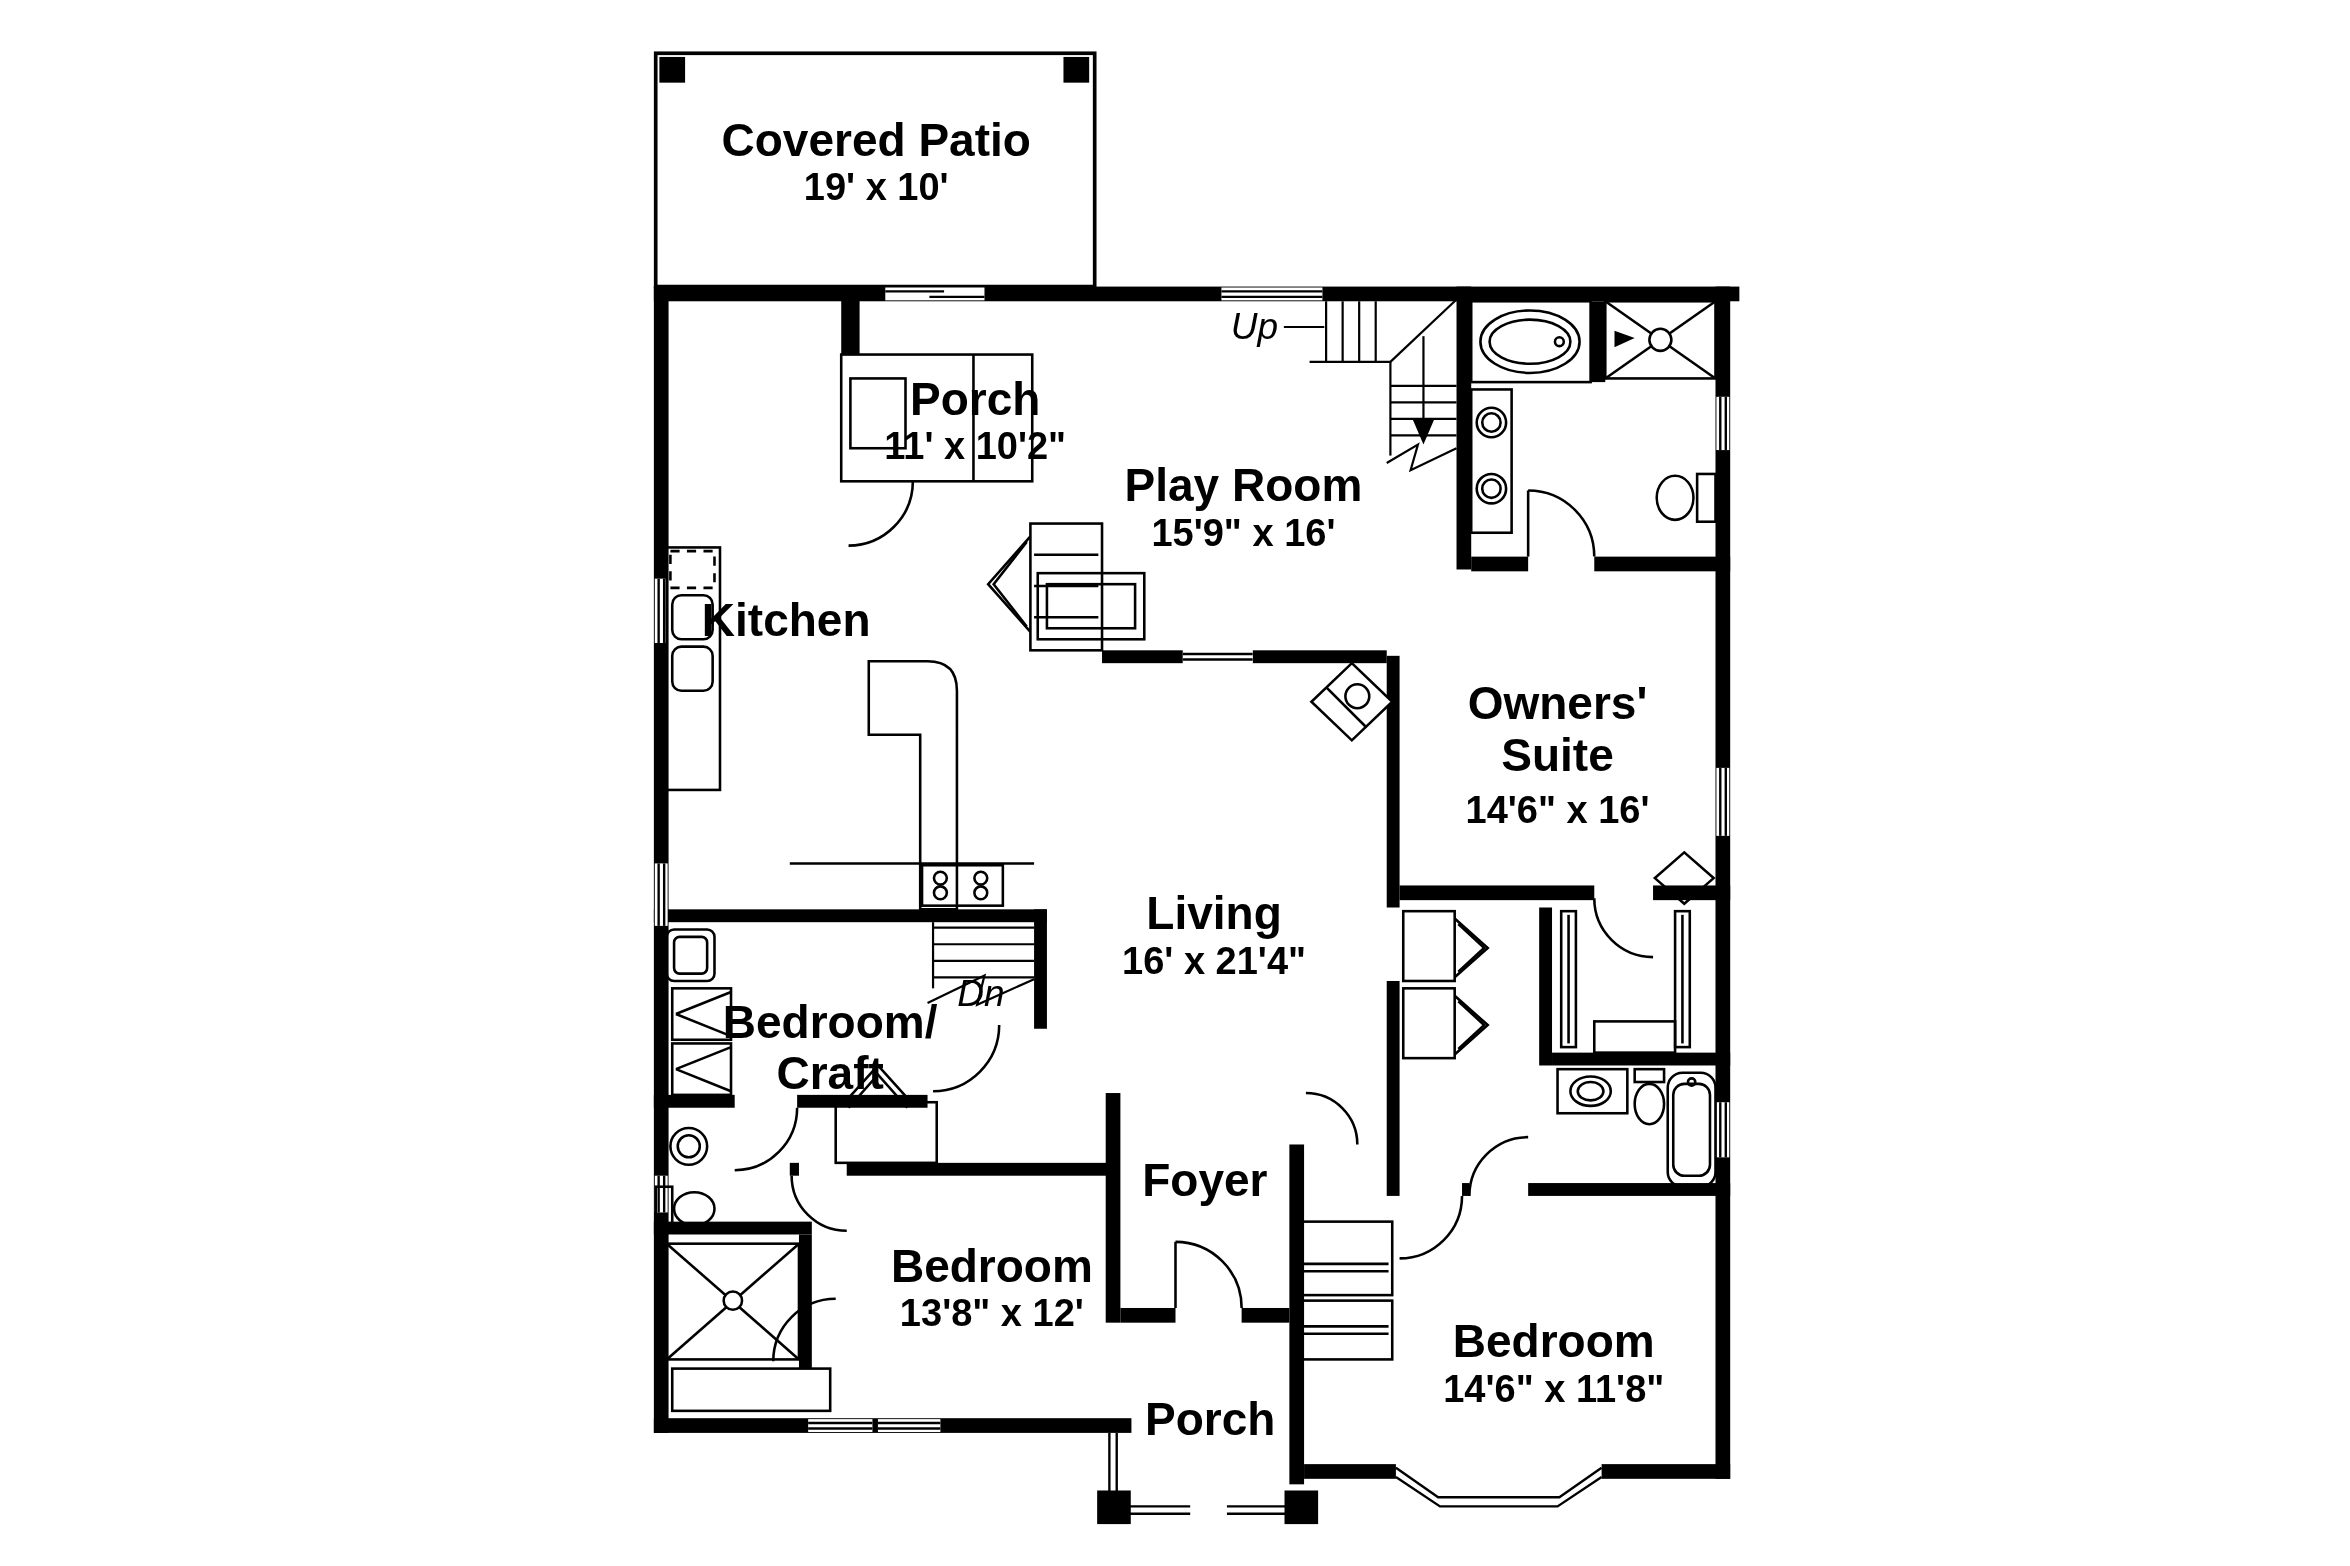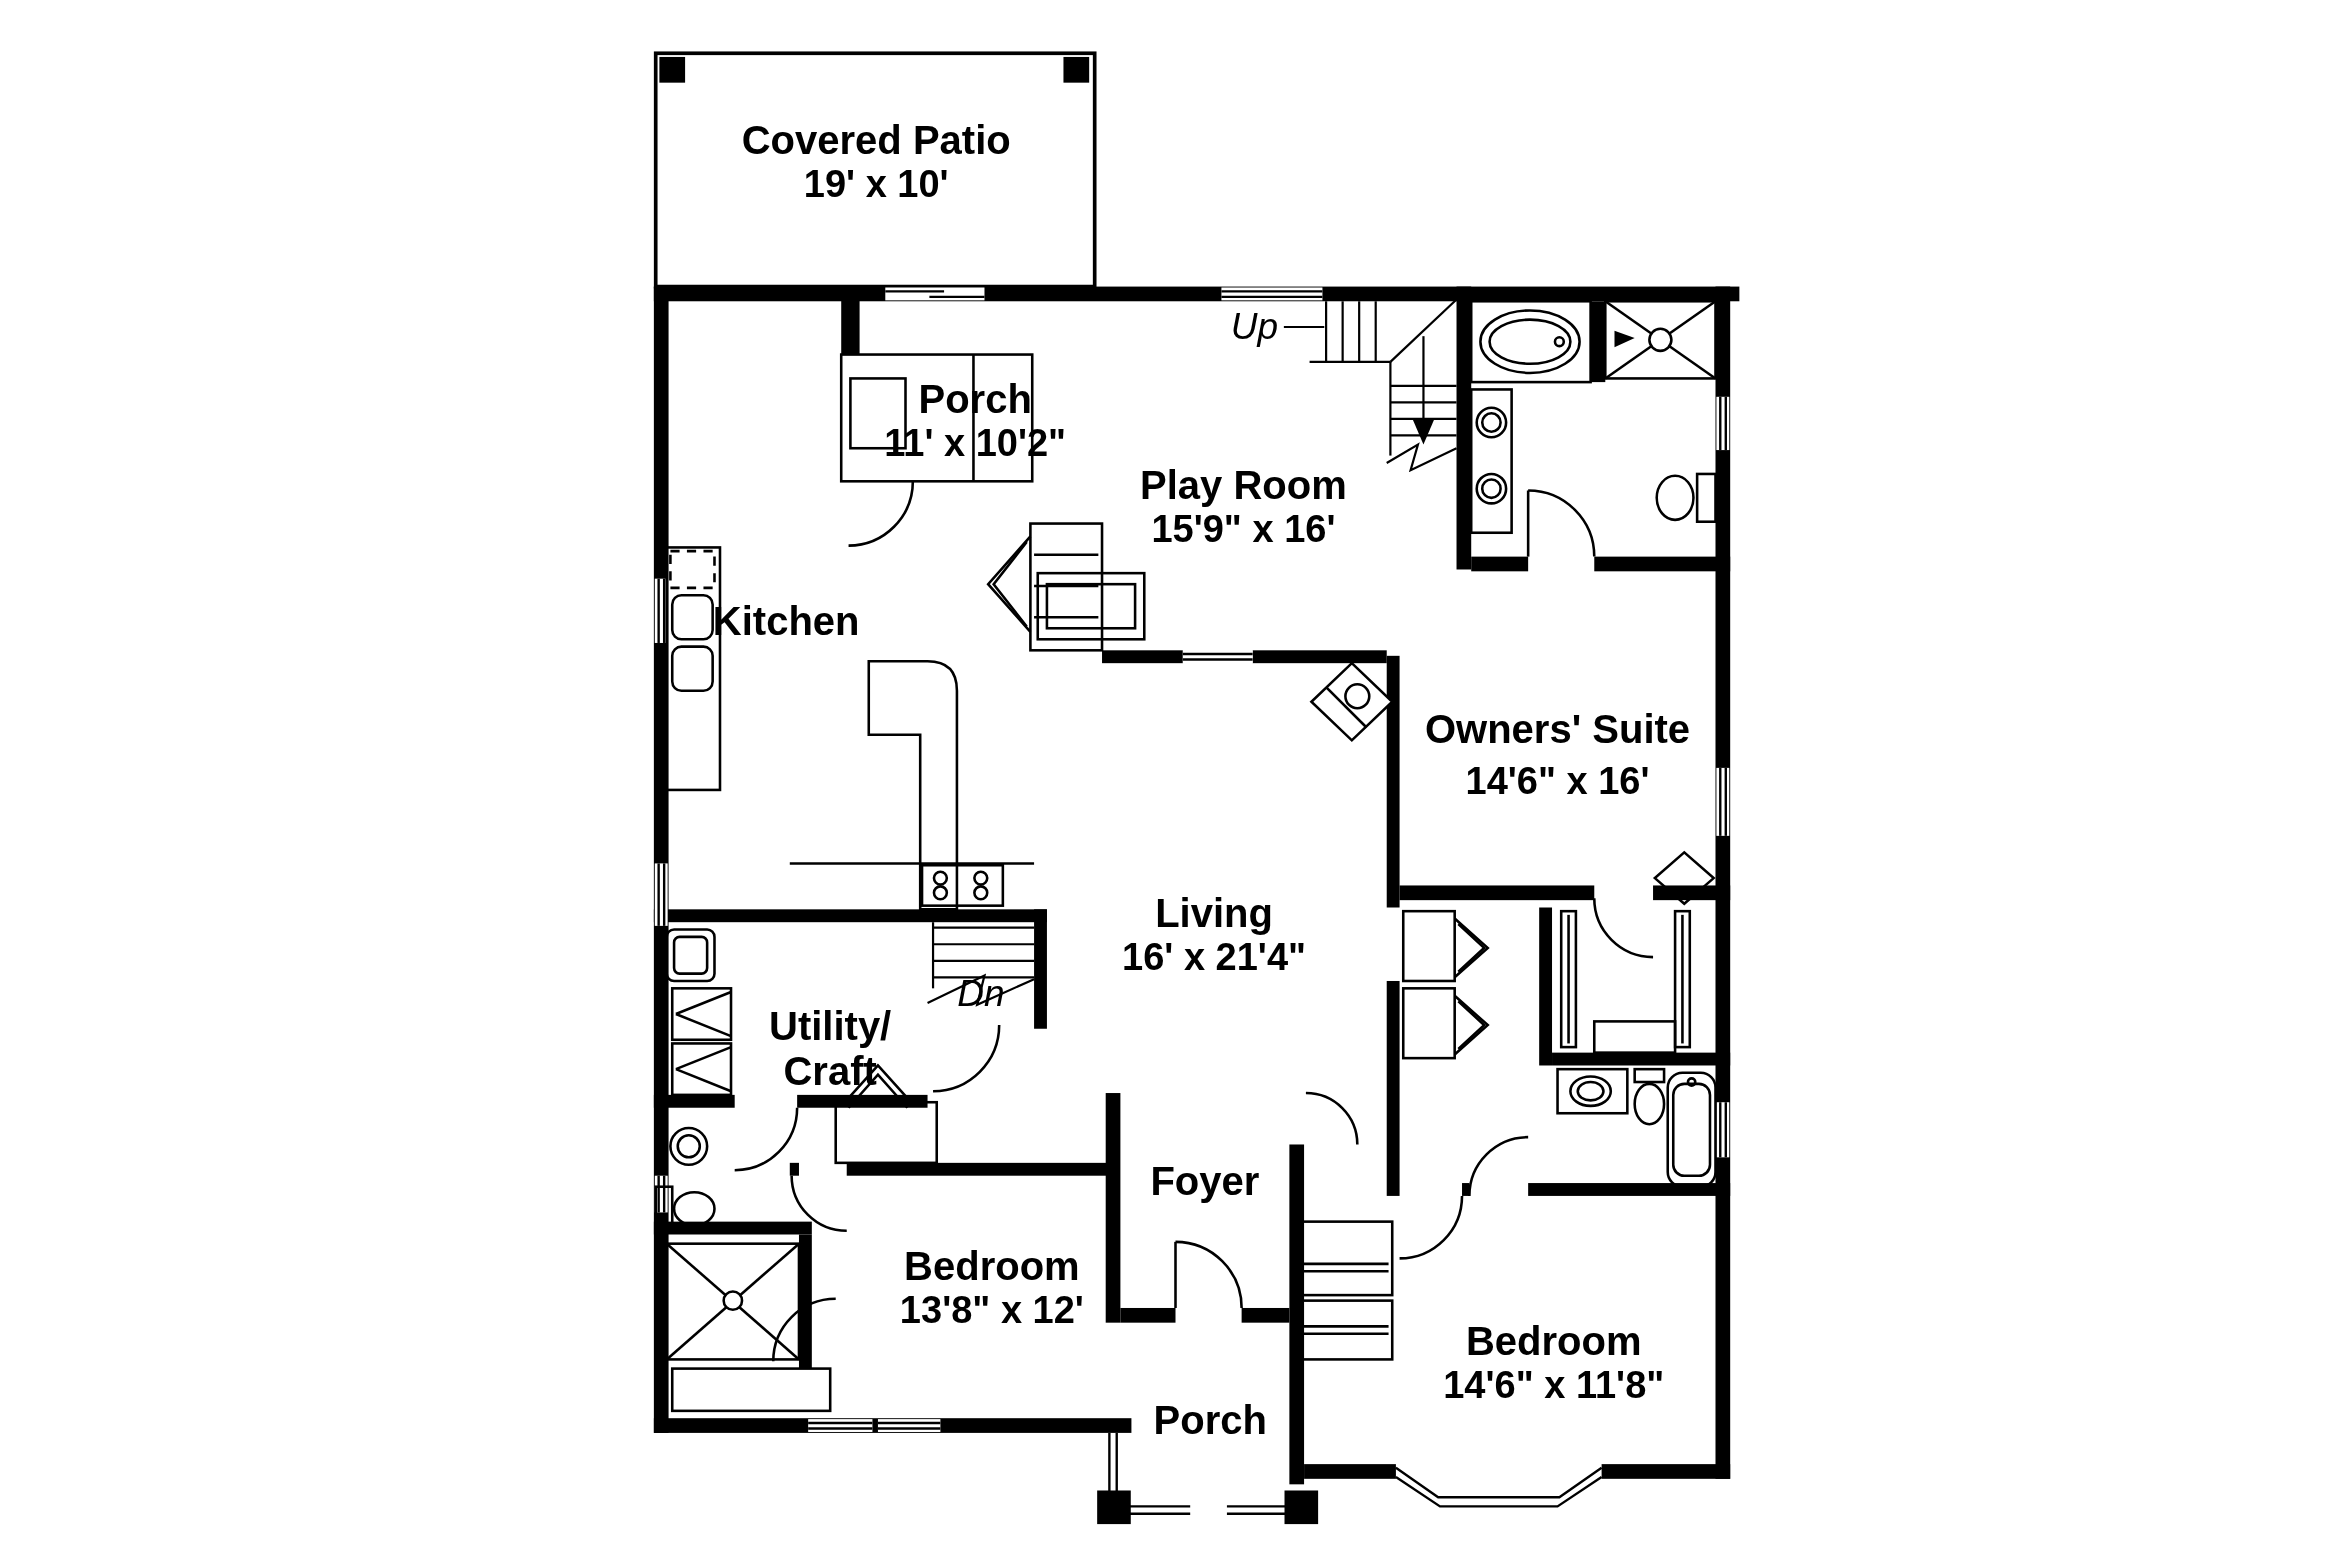--- a/index.html
+++ b/index.html
@@ -2,21 +2,21 @@
 <html style="font-size:14.7px"><head>
 <meta charset="utf-8">
 <style>
   html,body{margin:0;padding:0;background:#fff;}
   body{width:2351px;height:1567px;position:relative;overflow:hidden;
        font-family:"Liberation Sans",sans-serif;color:#000;}
   .plan-wrap{position:absolute;inset:0;}
   .plan-wrap svg{position:absolute;inset:0;width:100%;height:100%;}
   .labels{position:absolute;inset:0;}
   .label{position:absolute;transform:translate(-50%,-50%);text-align:center;line-height:1.12;}
-  .room-name{font-size:40px;font-weight:700;white-space:nowrap;}
+  .room-name{font-size:46px;font-weight:700;white-space:nowrap;}
   .room-name.wrap{white-space:normal;width:275px;margin:8px auto;}
   .room-dims{font-size:38px;font-weight:700;white-space:nowrap;}
   .stair-label{font-size:37px;font-weight:400;white-space:nowrap;font-style:italic;}
 </style>
 </head>
 <body>
 
 <div class="plan-wrap">
   <svg viewBox="0 0 1280 853" preserveAspectRatio="none">
 
@@ -320,21 +320,21 @@
     </div>
     <div class="label" style="left:66.25%;top:47.95%">
       <div class="room-name wrap">Owners' Suite</div>
       <div class="room-dims">14'6" x 16'</div>
     </div>
     <div class="label" style="left:51.64%;top:59.67%">
       <div class="room-name">Living</div>
       <div class="room-dims">16' x 21'4"</div>
     </div>
     <div class="label" style="left:35.31%;top:66.94%">
-      <div class="room-name">Utility/</div>
+      <div class="room-name">Bedroom/</div>
       <div class="room-name">Craft</div>
     </div>
     <div class="label" style="left:51.25%;top:75.38%">
       <div class="room-name">Foyer</div>
     </div>
     <div class="label" style="left:42.19%;top:82.18%">
       <div class="room-name">Bedroom</div>
       <div class="room-dims">13'8" x 12'</div>
     </div>
     <div class="label" style="left:66.09%;top:86.99%">

